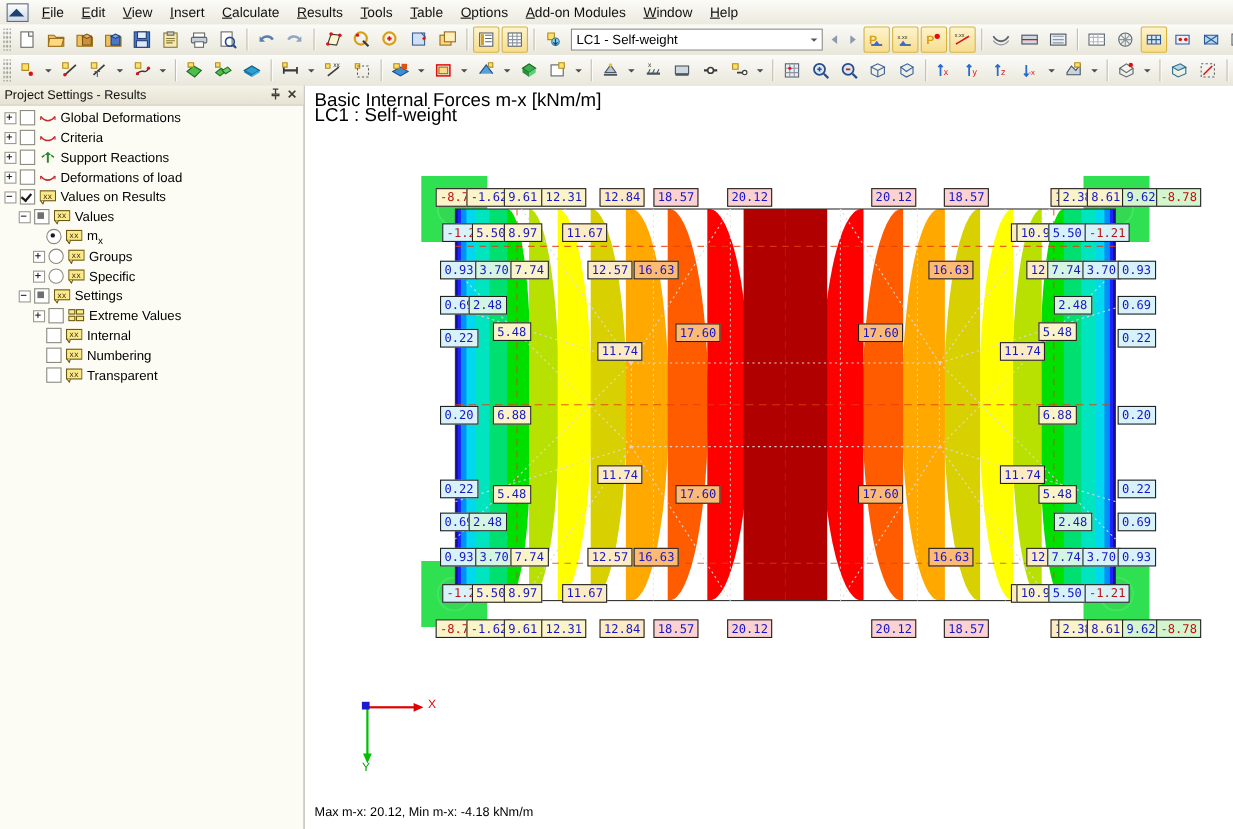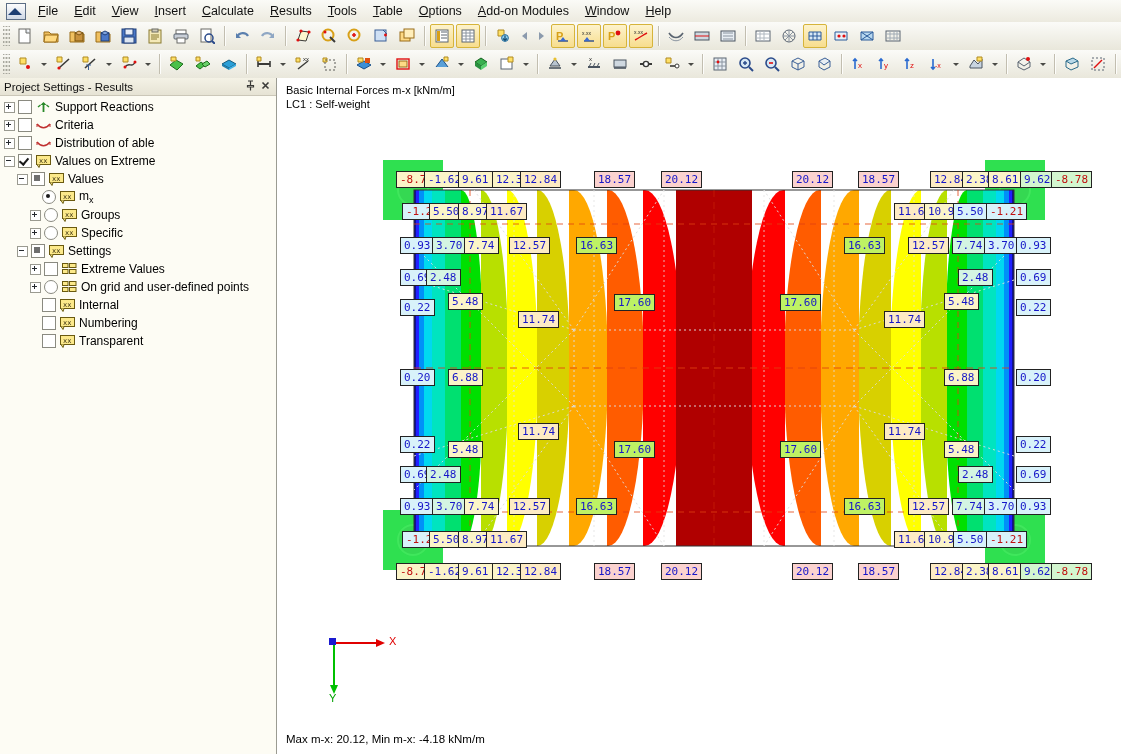--- a/index.html
+++ b/index.html
@@ -75,38 +75,38 @@
   .cbx.gray{background:#fff;}
   .cbx.gray:after{content:"";position:absolute;left:2px;top:2px;width:6px;height:6px;background:#6f6f6f;}
   .rdo{width:12px;height:12px;margin-right:4px;flex:none;border:1px solid #8a8a80;background:#fff;border-radius:50%;position:relative;}
   .rdo.sel:after{content:"";position:absolute;left:3px;top:3px;width:4px;height:4px;border-radius:50%;background:#1a1a1a;}
   .ticon{width:15px;height:14px;margin-right:4px;flex:none;position:relative;}
   .lbl{color:#000;}
   .lbl.sel{background:#2a6fd6;color:#fff;padding:0 3px;outline:1px solid #e8a33d;}
 
   
   .view{position:absolute;left:277px;top:78px;width:844px;height:676px;background:#fff;}
-  .viewhdr{position:absolute;left:9px;top:6px;font-size:11px;line-height:13.5px;color:#000;}
+  .viewhdr{position:absolute;left:9px;top:6px;font-size:17px;line-height:13.5px;color:#000;}
 
   .plot{position:absolute;left:107px;top:88px;width:660px;height:405px;}
   .sup{position:absolute;width:60px;height:60px;background:#2fe050;}
   .sup .ring{position:absolute;left:14px;top:14px;width:32px;height:32px;border-radius:50%;
     background:#35d852;box-shadow:inset 0 0 0 2px #3fe75c;}
   .bands{position:absolute;left:30px;top:24px;width:600px;height:356px;overflow:hidden;}
   .bands .half{position:absolute;top:0;height:100%;}
 
   .mesh{position:absolute;left:0;top:0;width:100%;height:100%;}
 
   .vlab{position:absolute;font-family:"DejaVu Sans Mono","Liberation Mono",monospace;
     font-size:11px;line-height:13px;padding:1px 3px;border:1px solid #222;
     background:#fbfbf3;color:#1616c8;white-space:nowrap;}
   .vlab.neg{color:#c01010;}
   .vlab.hot{background:#fbd2cf;}
-  .vlab.hot2{background:#bef264;}
-  .vlab.warm{background:#fdebc4;}
+  .vlab.hot2{background:#fdba74;}
+  .vlab.warm{background:#fdebc4;margin-left:25px;}
   .vlab.warm2{background:#fbf4c8;}
   .vlab.cool{background:#d8f2fa;}
   .vlab.cool2{background:#d4f5e2;}
   .vlab.grn{background:#d3f6cf;}
 
   .axis{position:absolute;left:50px;top:558px;width:70px;height:70px;}
   .axis .xa{position:absolute;left:6px;top:6px;width:44px;height:2px;background:#e00000;}
   .axis .xa:after{content:"";position:absolute;right:-8px;top:-3px;
     border-top:4px solid transparent;border-bottom:4px solid transparent;border-left:9px solid #e00000;}
   .axis .ya{position:absolute;left:6px;top:6px;width:2px;height:44px;background:#00c000;}
@@ -264,20 +264,24 @@
         </div>
         <div class="sep"></div>
       </div>
     <div class="tbtn">
         <svg width="16" height="16">
           <polygon points="3,2 9,2 9,8 3,8" fill="#ffe066" stroke="#b08a20"></polygon>
           <circle cx="10" cy="10" r="3.4" fill="#8fd0f0" stroke="#2a6d9a"></circle>
           <path d="M10 7.5v5M8 10.5l2 2 2-2" stroke="#15496e" fill="none" stroke-width="1.2"></path>
         </svg>
       </div>
+    <div class="lcbox">
+      <input readonly="" value="LC1 - Self-weight" style="">
+      <div class="cbarrow"></div>
+    </div>
     <div class="navarr l"></div>
     <div class="navarr r"></div>
     <div id="tb1-right" style="display:flex;align-items:center;">
         <div class="tbtn on">
           <svg width="16" height="16">
             <text x="1" y="12" font-size="11" fill="#d8a018" font-weight="bold">P</text>
             <path d="M3 13h10" stroke="#2a4a8a" stroke-width="1.4"></path>
             <polygon points="8,9 11,13 5,13" fill="#3a6ad0"></polygon>
           </svg>
         </div>
@@ -616,53 +620,62 @@
         <svg width="13" height="13">
             <path d="M3.5 3.5l6 6M9.5 3.5l-6 6" stroke="#3a3a38" stroke-width="1.6"></path>
           </svg>
       </span>
     </div>
     <div class="tree" id="tree">
         <div class="trow" style="padding-left: 4px;">
           <span class="tw col"></span>
           <span class="cbx"></span>
           <span class="ticon"><svg width="15" height="14">
+              <path d="M1 6c4 5 9 5 13 0" fill="none" stroke="#c03030" stroke-width="1.4"></path>
+              <path d="M1 6v3M14 6v3" stroke="#c03030"></path>
+            </svg></span>
+          <span class="lbl">Global Deformations</span>
+        </div>
+        <div class="trow" style="padding-left: 4px;">
+          <span class="tw col"></span>
+          <span class="cbx"></span>
+          <span class="ticon"><svg width="15" height="14">
+              <path d="M1 6c4 5 9 5 13 0" fill="none" stroke="#c03030" stroke-width="1.4"></path>
+              <path d="M1 6v3M14 6v3" stroke="#c03030"></path>
+            </svg></span>
+          <span class="lbl">Criteria</span>
+        </div>
+        <div class="trow" style="padding-left: 4px;">
+          <span class="tw col"></span>
+          <span class="cbx"></span>
+          <span class="ticon"><svg width="15" height="14">
               <path d="M7.5 12V3" stroke="#2a8a2a" stroke-width="1.8"></path>
               <path d="M4.5 5l3-3 3 3" fill="#2a8a2a"></path>
               <path d="M2 7l2.5-2M13 7l-2.5-2" stroke="#2a8a2a" stroke-width="1.4"></path>
             </svg></span>
           <span class="lbl">Support Reactions</span>
         </div>
         <div class="trow" style="padding-left: 4px;">
           <span class="tw col"></span>
           <span class="cbx"></span>
           <span class="ticon"><svg width="15" height="14">
               <path d="M1 6c4 5 9 5 13 0" fill="none" stroke="#c03030" stroke-width="1.4"></path>
               <path d="M1 6v3M14 6v3" stroke="#c03030"></path>
             </svg></span>
-          <span class="lbl">Criteria</span>
-        </div>
-        <div class="trow" style="padding-left: 4px;">
-          <span class="tw col"></span>
-          <span class="cbx"></span>
-          <span class="ticon"><svg width="15" height="14">
-              <path d="M1 6c4 5 9 5 13 0" fill="none" stroke="#c03030" stroke-width="1.4"></path>
-              <path d="M1 6v3M14 6v3" stroke="#c03030"></path>
-            </svg></span>
-          <span class="lbl">Distribution of able</span>
+          <span class="lbl">Deformations of load</span>
         </div>
         <div class="trow" style="padding-left: 4px;">
           <span class="tw exp"></span>
           <span class="cbx ck"></span>
           <span class="ticon"><svg width="15" height="14">
               <rect x="0.5" y="1.5" width="14" height="9" fill="#fce98a" stroke="#6a5a10"></rect>
               <path d="M1 10.5l2 3 1-3" fill="#fce98a" stroke="#6a5a10"></path>
               <text x="3" y="8.6" font-size="7" font-family="monospace" fill="#3a3010">xx</text>
             </svg></span>
-          <span class="lbl">Values on Extreme</span>
+          <span class="lbl">Values on Results</span>
         </div>
         <div class="trow" style="padding-left: 17px;">
           <span class="tw exp"></span>
           <span class="cbx gray"></span>
           <span class="ticon"><svg width="15" height="14">
               <rect x="0.5" y="1.5" width="14" height="9" fill="#fce98a" stroke="#6a5a10"></rect>
               <path d="M1 10.5l2 3 1-3" fill="#fce98a" stroke="#6a5a10"></path>
               <text x="3" y="8.6" font-size="7" font-family="monospace" fill="#3a3010">xx</text>
             </svg></span>
           <span class="lbl">Values</span>
@@ -710,31 +723,20 @@
         <div class="trow" style="padding-left: 30px;">
           <span class="tw col"></span>
           <span class="cbx"></span>
           <span class="ticon"><svg width="15" height="14">
               <rect x="0.5" y="1.5" width="5.5" height="4" fill="#fce98a" stroke="#6a5a10"></rect>
               <rect x="0.5" y="7.5" width="5.5" height="4" fill="#fce98a" stroke="#6a5a10"></rect>
               <rect x="7.5" y="1.5" width="6.5" height="4" fill="#fce98a" stroke="#6a5a10"></rect>
               <rect x="7.5" y="7.5" width="6.5" height="4" fill="#fce98a" stroke="#6a5a10"></rect>
             </svg></span>
           <span class="lbl">Extreme Values</span>
-        </div>
-        <div class="trow" style="padding-left: 30px;">
-          <span class="tw col"></span>
-          <span class="rdo"></span>
-          <span class="ticon"><svg width="15" height="14">
-              <rect x="0.5" y="1.5" width="5.5" height="4" fill="#fce98a" stroke="#6a5a10"></rect>
-              <rect x="0.5" y="7.5" width="5.5" height="4" fill="#fce98a" stroke="#6a5a10"></rect>
-              <rect x="7.5" y="1.5" width="6.5" height="4" fill="#fce98a" stroke="#6a5a10"></rect>
-              <rect x="7.5" y="7.5" width="6.5" height="4" fill="#fce98a" stroke="#6a5a10"></rect>
-            </svg></span>
-          <span class="lbl">On grid and user-defined points</span>
         </div>
         <div class="trow" style="padding-left: 30px;">
           <span class="tdash"></span>
           <span class="cbx"></span>
           <span class="ticon"><svg width="15" height="14">
               <rect x="0.5" y="1.5" width="14" height="9" fill="#fce98a" stroke="#6a5a10"></rect>
               <path d="M1 10.5l2 3 1-3" fill="#fce98a" stroke="#6a5a10"></path>
               <text x="3" y="8.6" font-size="7" font-family="monospace" fill="#3a3010">xx</text>
             </svg></span>
           <span class="lbl">Internal</span>

